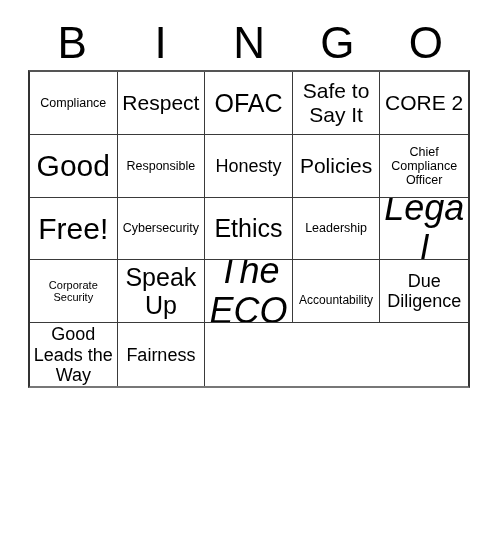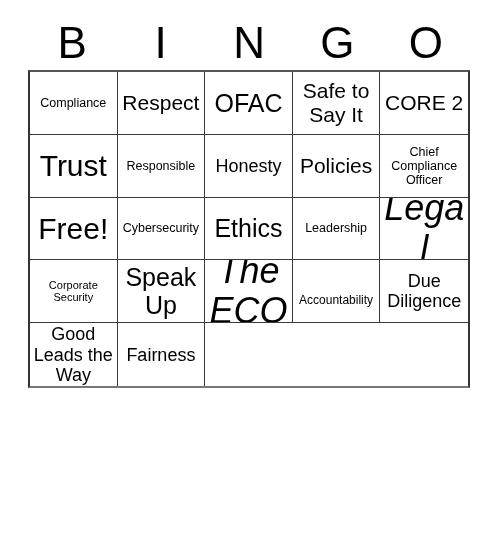--- a/index.html
+++ b/index.html
@@ -119,21 +119,21 @@
         <span class="cell-text fs-xxl">OFAC</span>
       </div>
 
     <div class="cell">
         <span class="cell-text fs-xl">Safe to Say It</span>
       </div>
     <div class="cell">
         <span class="cell-text fs-xl">CORE 2</span>
       </div>
     <div class="cell">
-        <span class="cell-text fs-huge">Trust</span>
+        <span class="cell-text fs-huge">Good</span>
       </div>
     <div class="cell">
         <span class="cell-text fs-sm">Responsible</span>
       </div>
     <div class="cell">
         <span class="cell-text fs-lg">Honesty</span>
       </div>
 
     <div class="cell">
         <span class="cell-text fs-xl">Policies</span>

